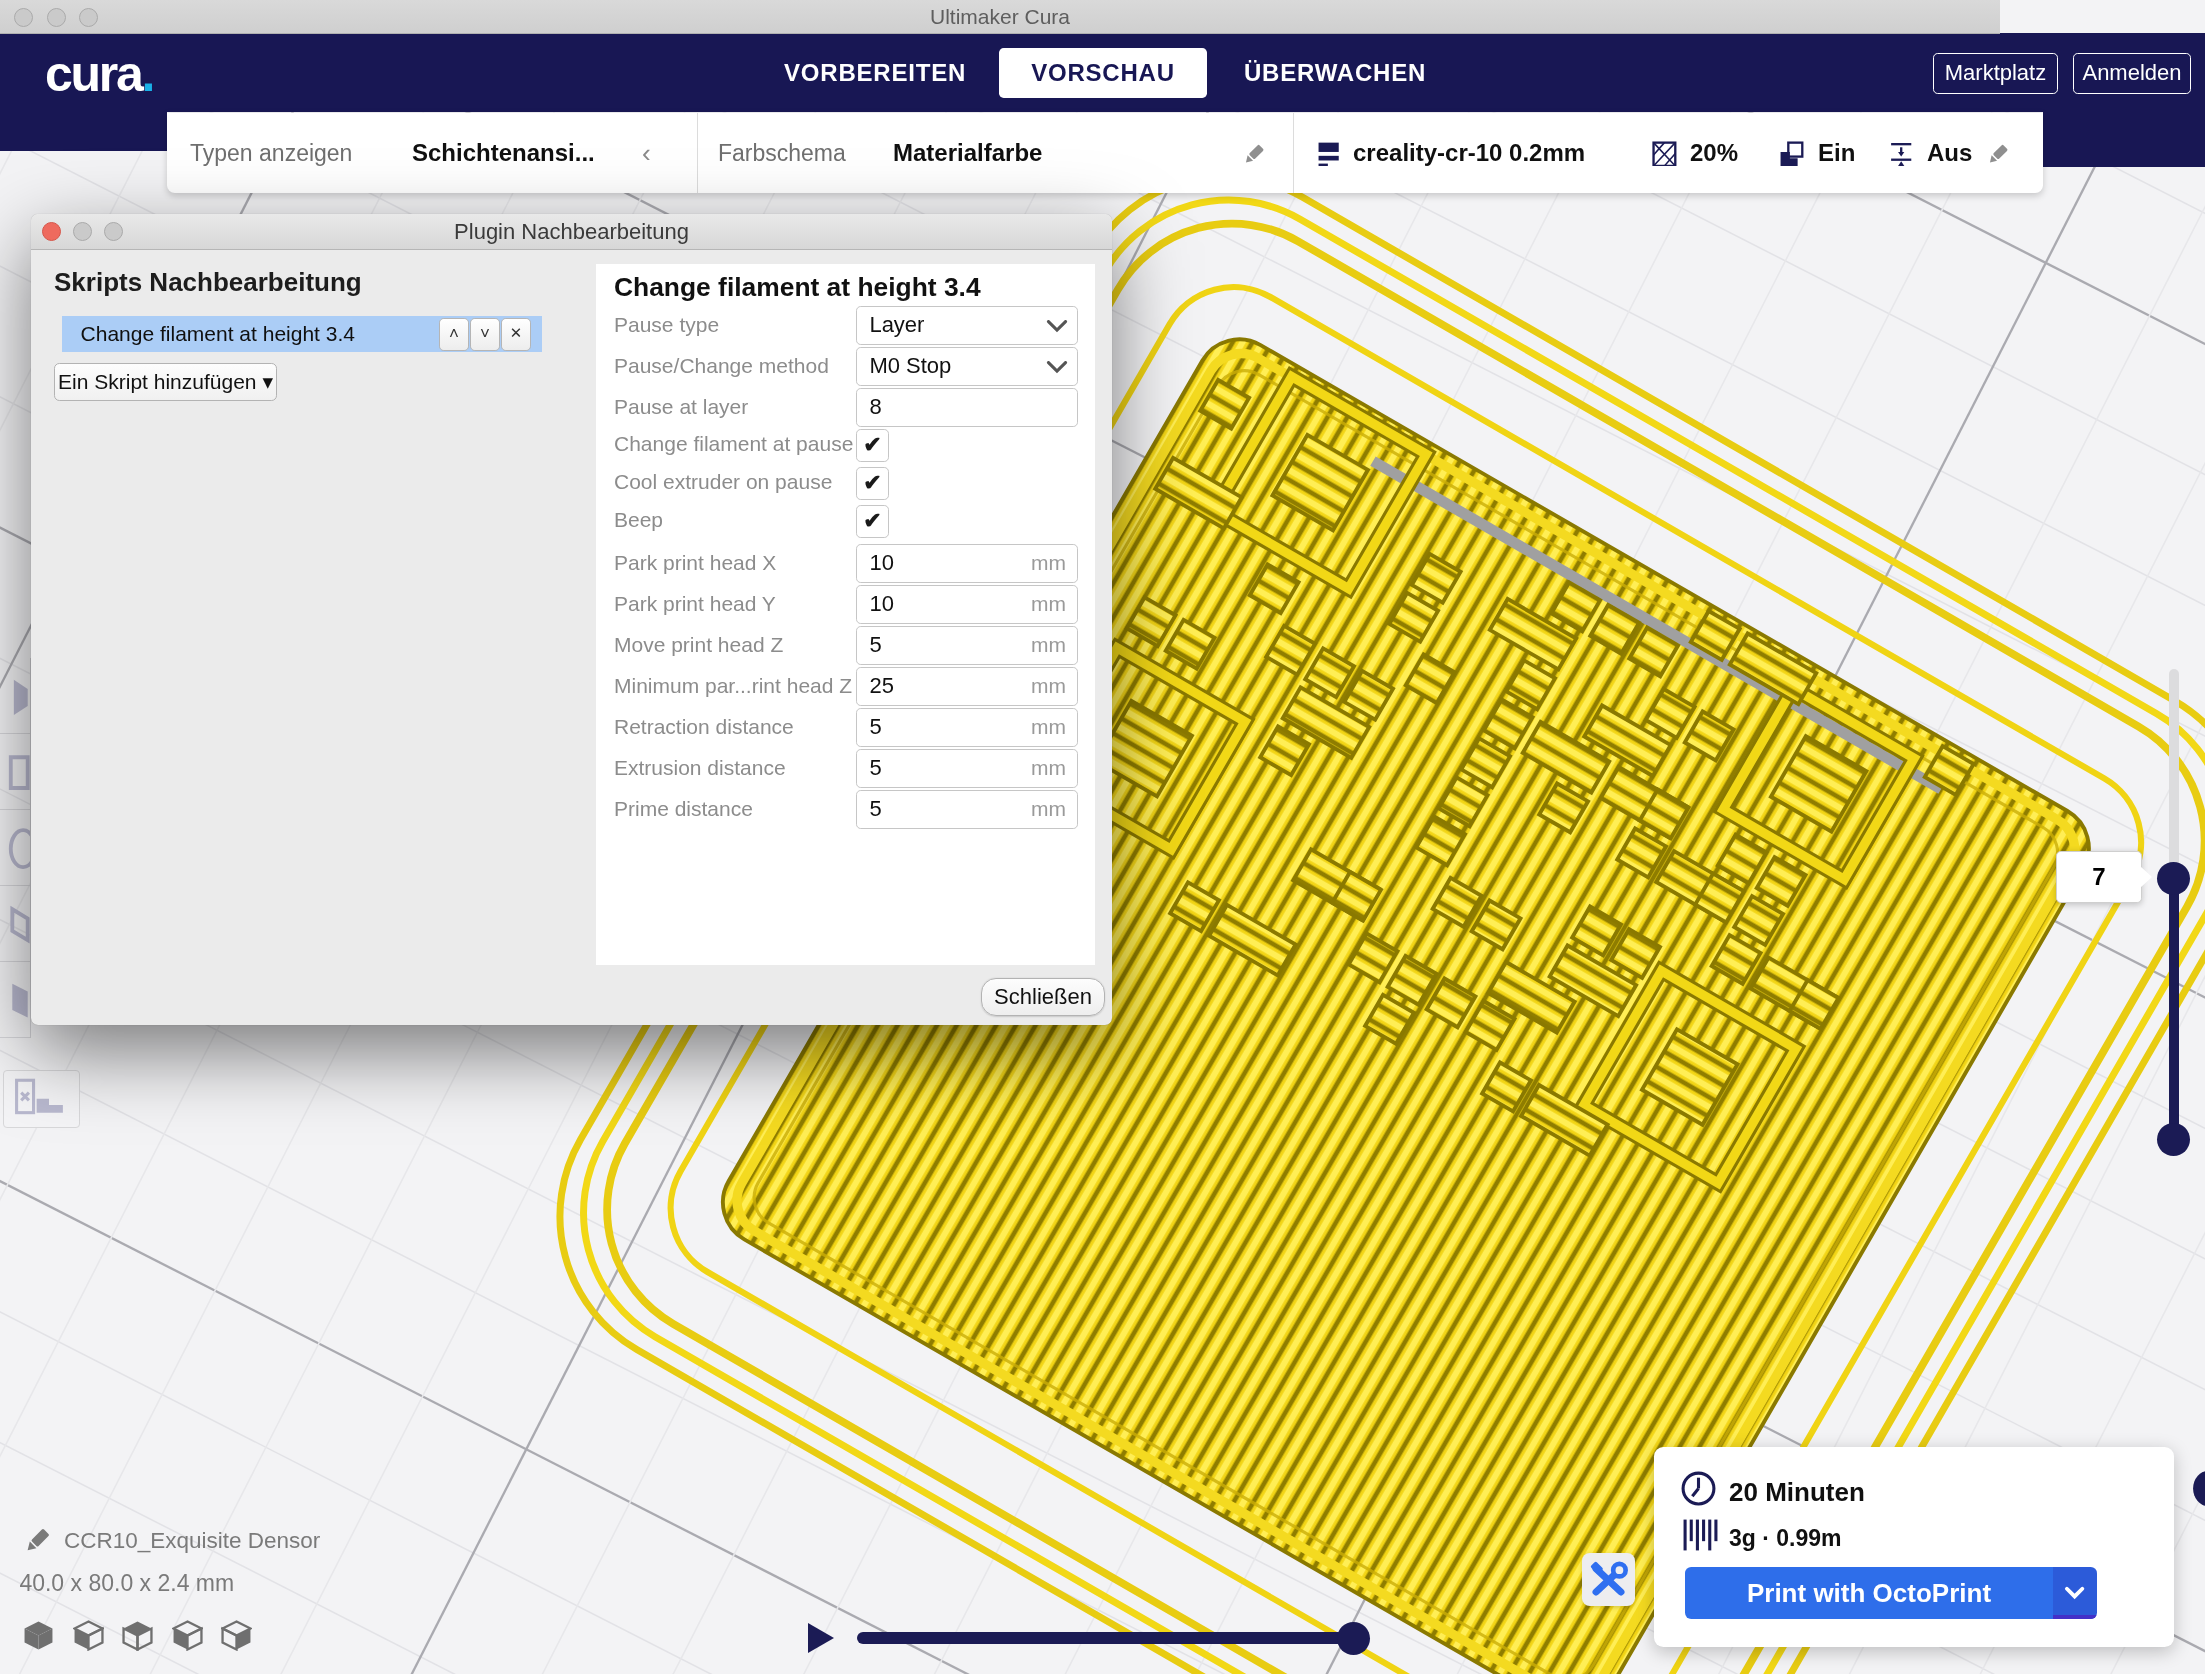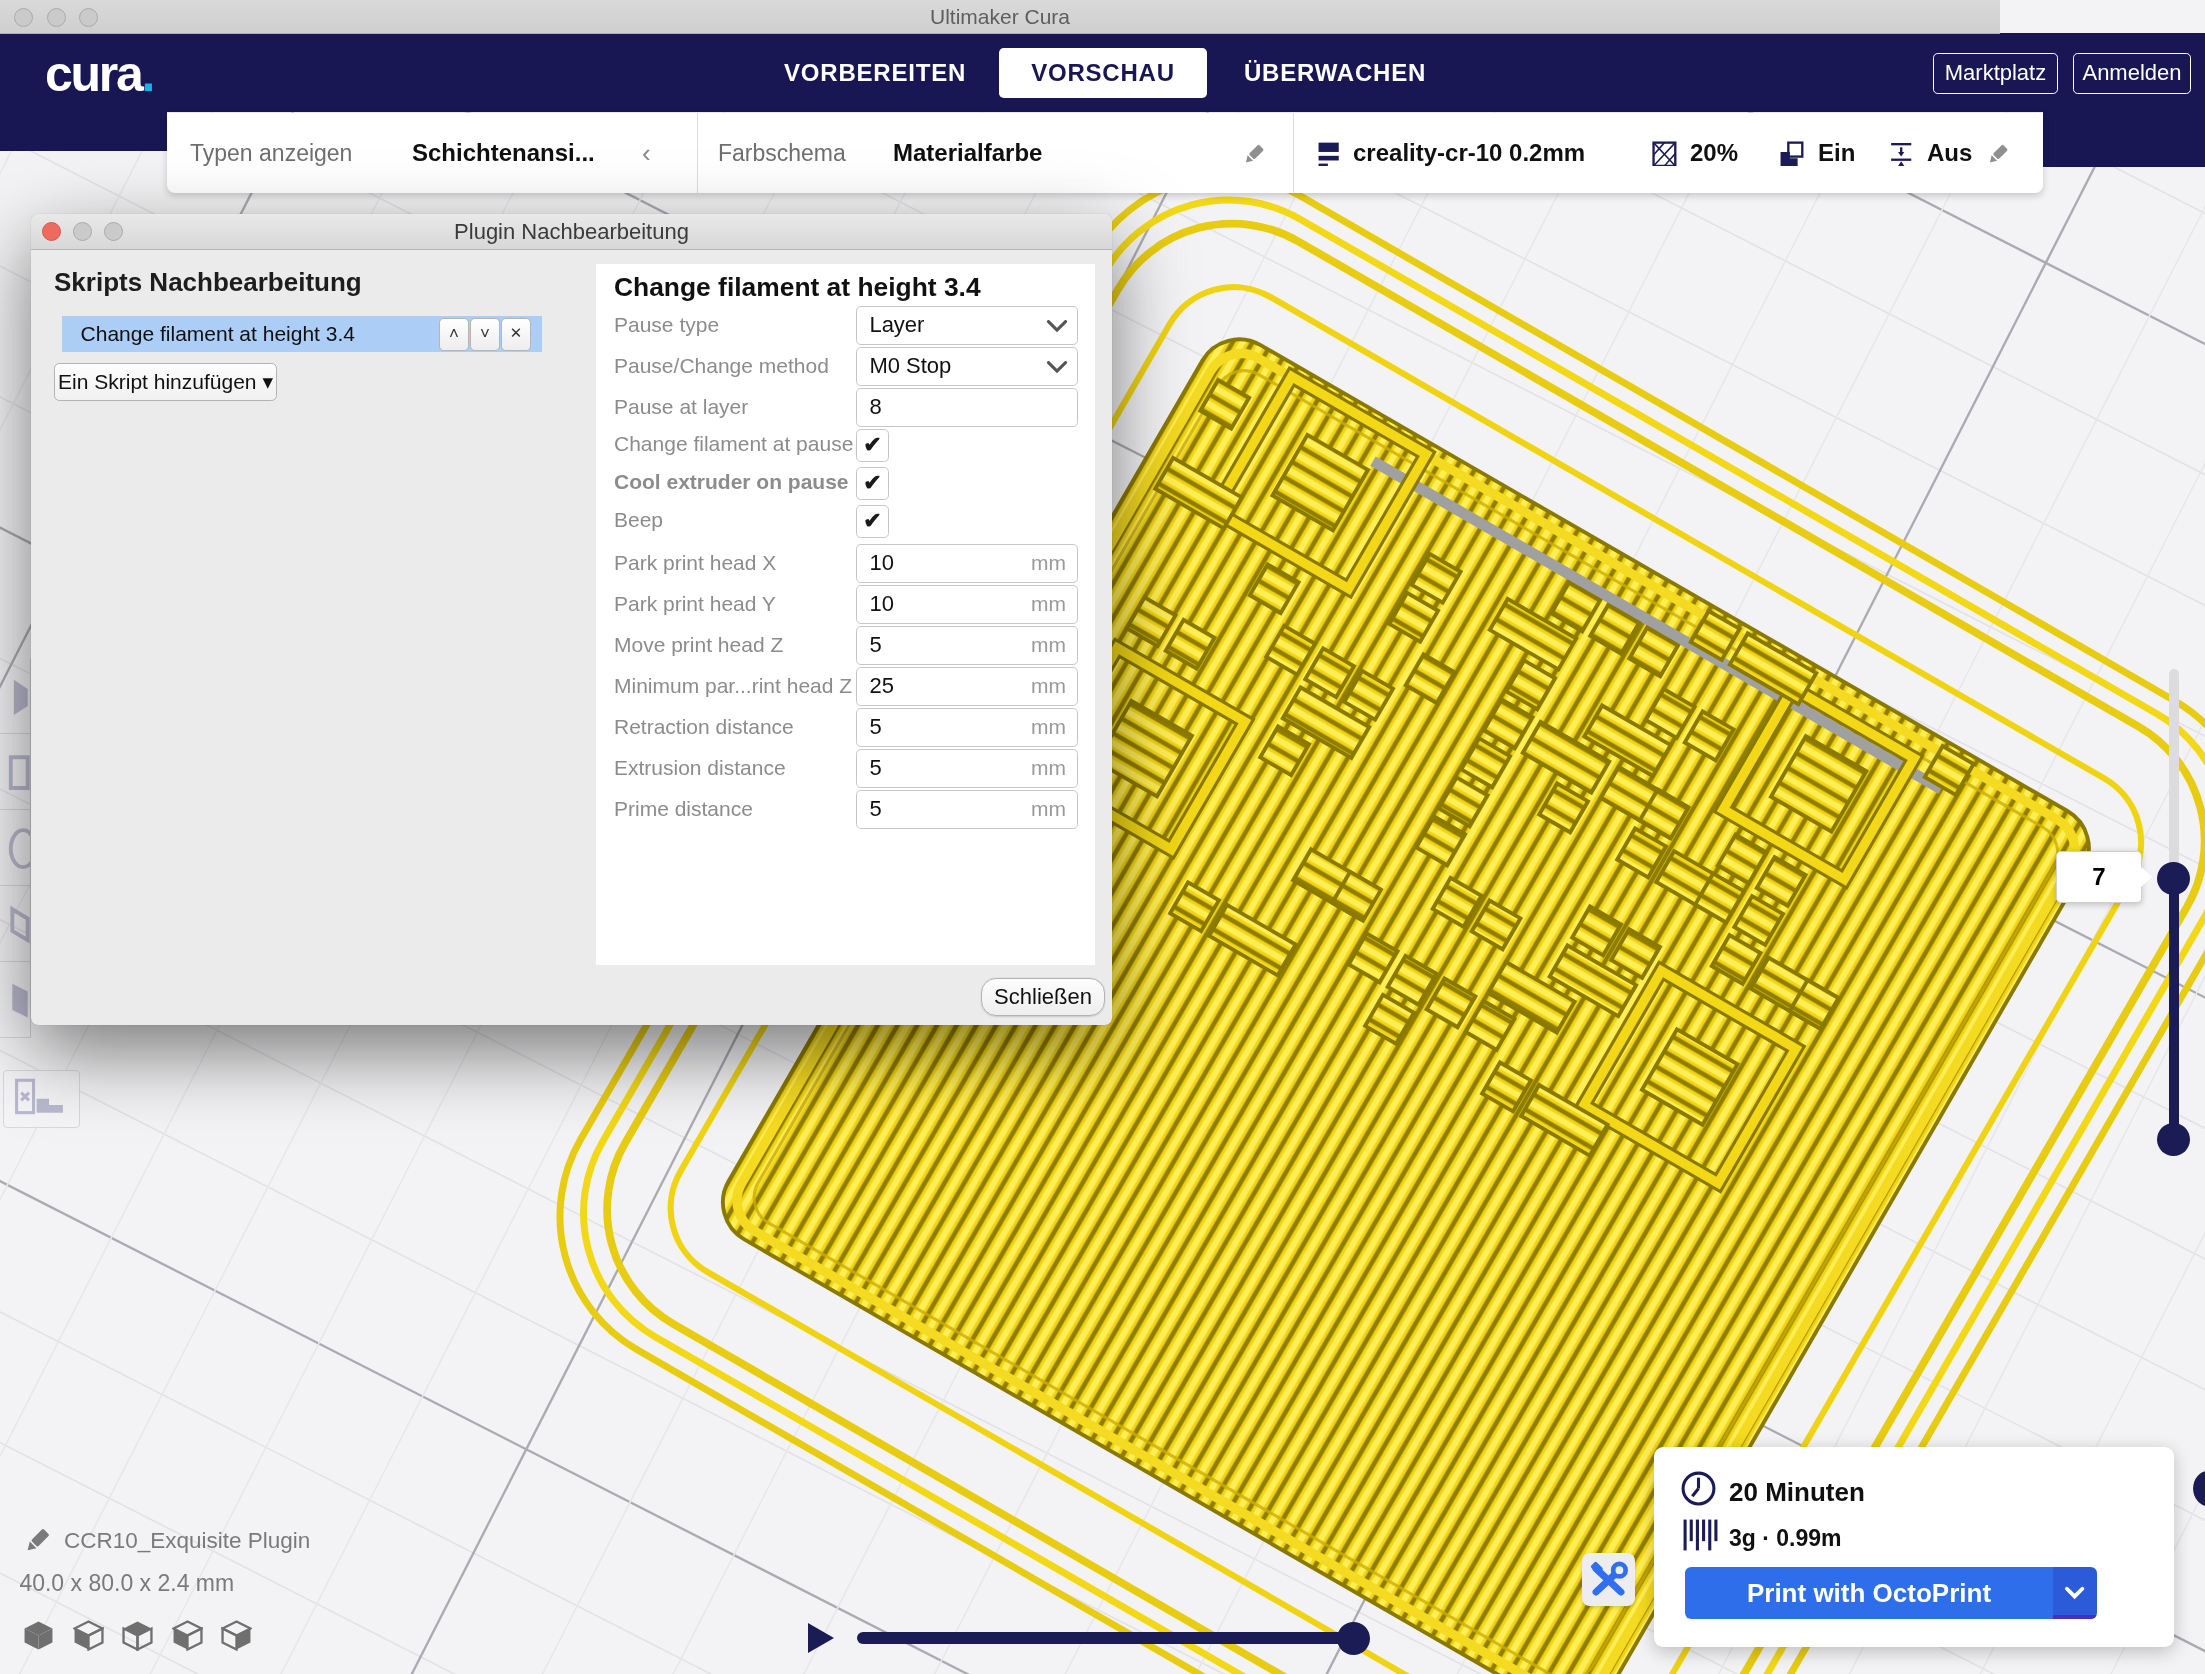--- a/index.html
+++ b/index.html
@@ -396,21 +396,21 @@
       </div>
     </div>
   </div>
 
   <svg class="abs" style="left:22px;top:1525px;z-index:1;" width="31" height="31" viewBox="0 0 40 40">
     <g transform="rotate(45 20 20)" fill="#7a7a7a">
       <rect x="14" y="4" width="12" height="22" rx="2"></rect>
       <polygon points="14,28 26,28 20,38"></polygon>
     </g>
   </svg>
-  <div class="abs obj-name">CCR10_Exquisite Plugin</div>
+  <div class="abs obj-name">CCR10_Exquisite Densor</div>
   <div class="abs obj-dims">40.0 x 80.0 x 2.4 mm</div>
   <div class="abs cubes" id="cubes">
       <div><svg width="31" height="31" viewBox="0 0 40 40">
           <polygon points="20,2 38,11 20,20 2,11" fill="#6f6f6f"></polygon>
           <polygon points="2,11 20,20 20,38 2,29" fill="#6f6f6f"></polygon>
           <polygon points="38,11 38,29 20,38 20,20" fill="#6f6f6f"></polygon>
         </svg></div>
       <div><svg width="31" height="31" viewBox="0 0 40 40">
           <polygon points="20,2 38,11 20,20 2,11" fill="none" stroke="#6f6f6f" stroke-width="3"></polygon>
           <polygon points="2,11 20,20 20,38 2,29" fill="#6f6f6f"></polygon>
@@ -544,21 +544,21 @@
             <div class="flabel" style="top: 7px;">Pause at layer</div>
             <div class="ctl">
               <div class="cval">8</div>
             </div>
           </div>
           <div class="frow" style="top: 165px;">
             <div class="flabel" style="top: 3.1px;">Change filament at pause</div>
             <div class="cbox">✔</div>
           </div>
           <div class="frow" style="top: 203px;">
-            <div class="flabel" style="top: 3.1px; font-weight: bold;">Cool extruder on pause</div>
+            <div class="flabel" style="top: 3.1px;">Cool extruder on pause</div>
             <div class="cbox">✔</div>
           </div>
           <div class="frow" style="top: 241px;">
             <div class="flabel" style="top: 3.1px;">Beep</div>
             <div class="cbox">✔</div>
           </div>
           <div class="frow" style="top: 280px;">
             <div class="flabel" style="top: 7px;">Park print head X</div>
             <div class="ctl">
               <div class="cval">10</div>

